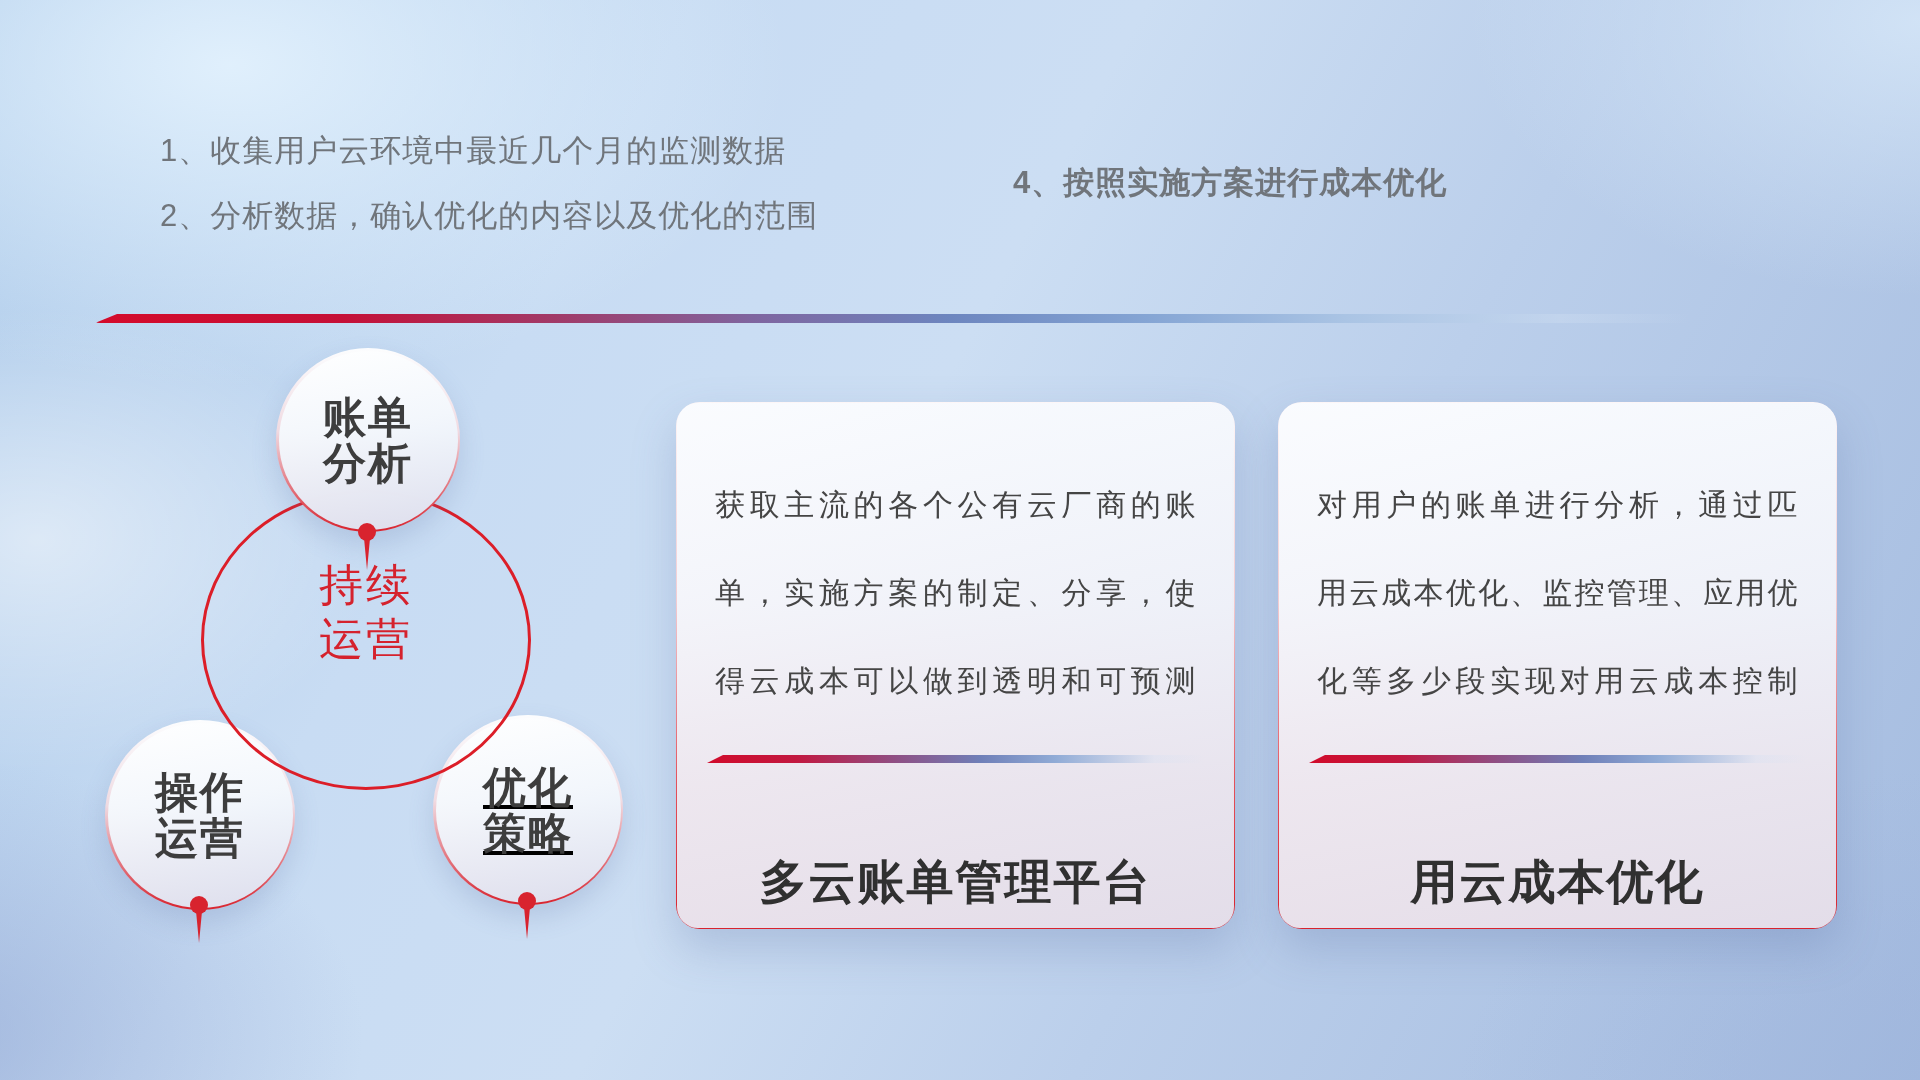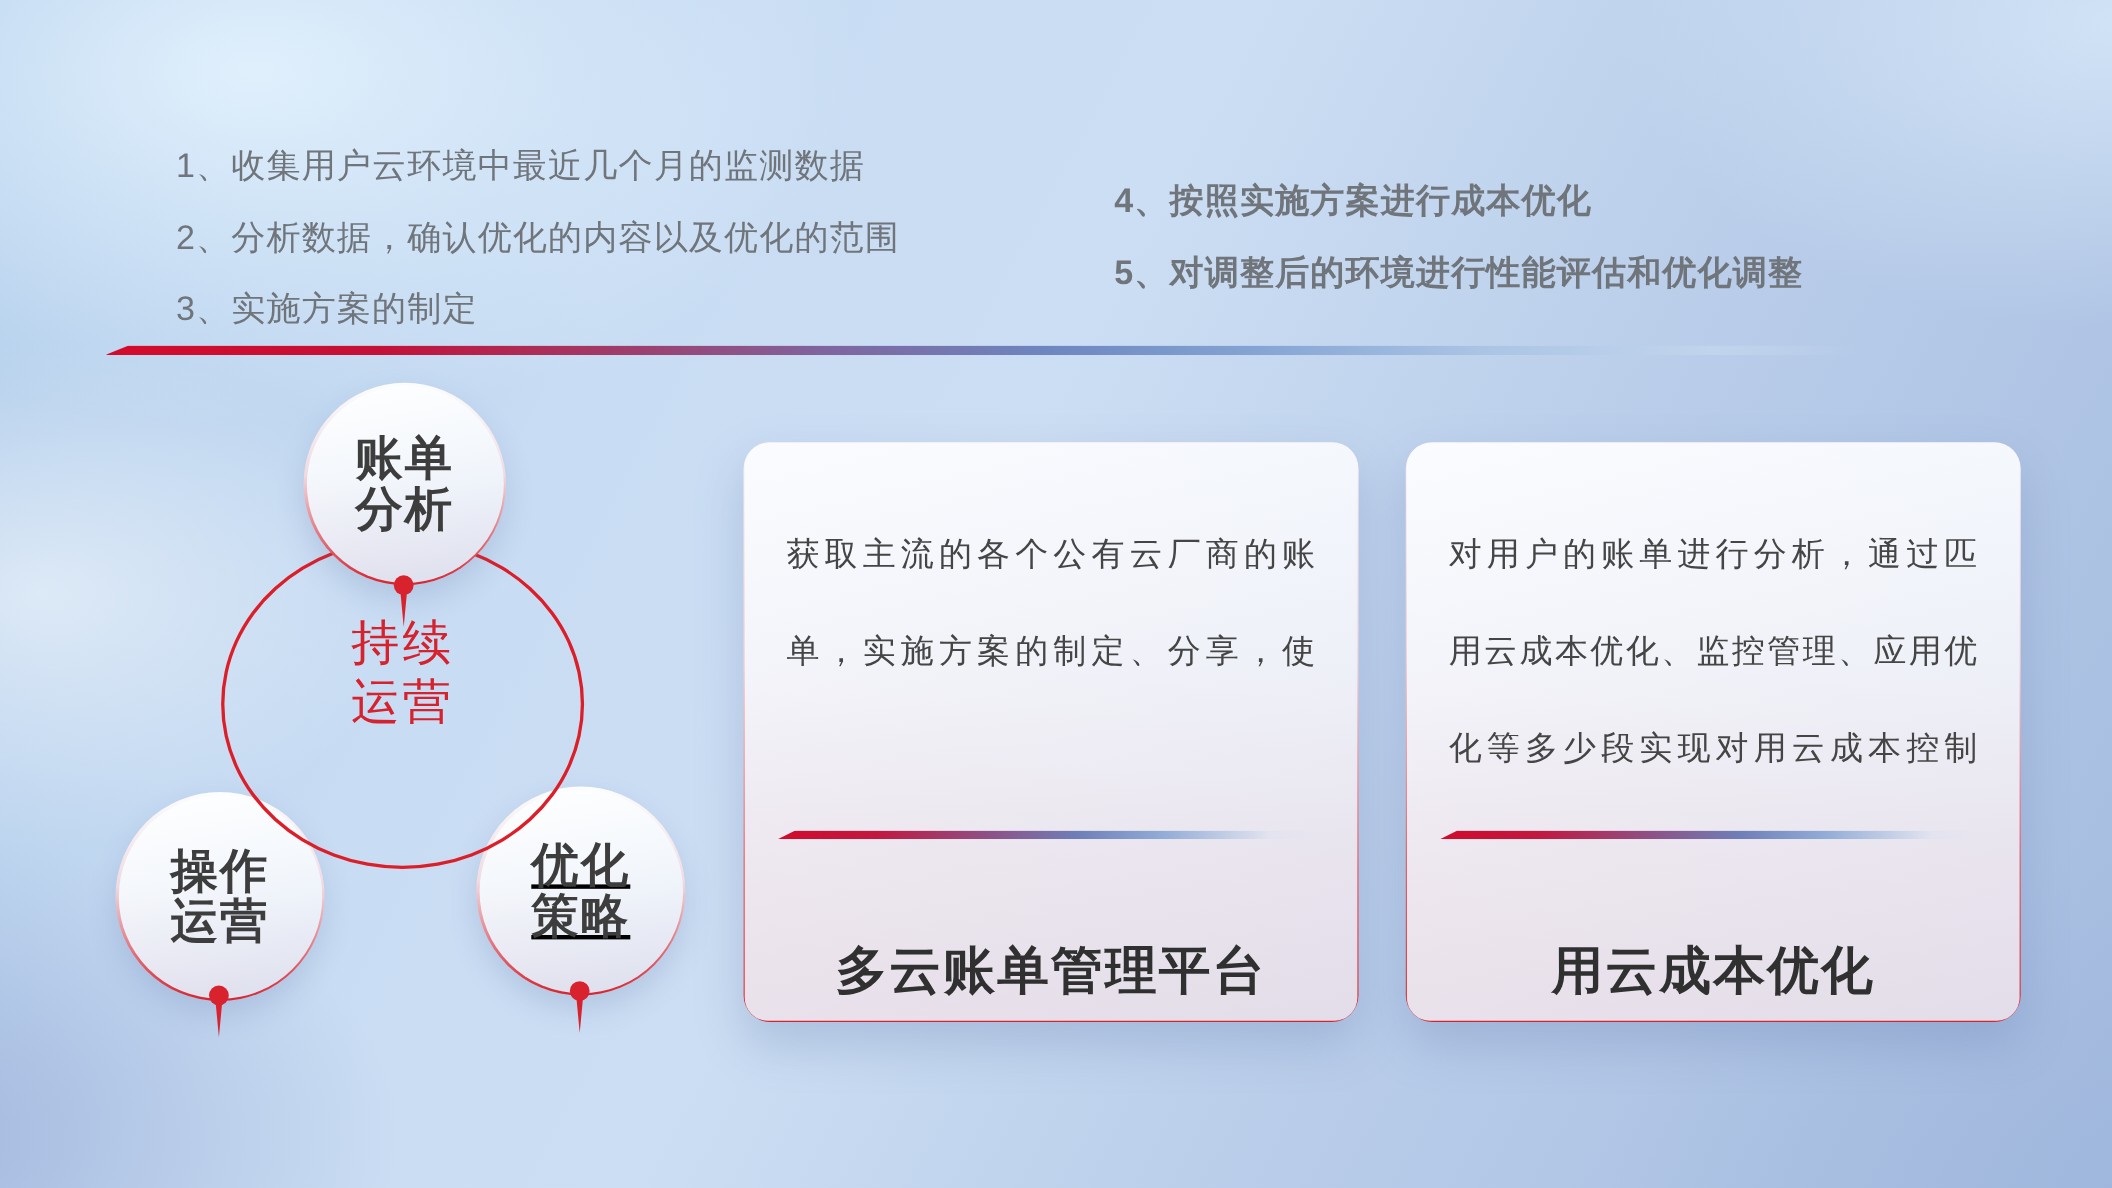--- a/index.html
+++ b/index.html
@@ -96,26 +96,24 @@
   }
 </style>
 </head>
 <body>
 
 <div class="slide">
 
   <div class="steps steps-left">
     <div class="step">1、收集用户云环境中最近几个月的监测数据</div>
     <div class="step">2、分析数据，确认优化的内容以及优化的范围</div>
-    <div class="step">3、实施方案的制定</div>
   </div>
 
   <div class="steps steps-right">
     <div class="step">4、按照实施方案进行成本优化</div>
-    <div class="step">5、对调整后的环境进行性能评估和优化调整</div>
   </div>
 
   <div class="main-divider"></div>
 
   <div class="diagram">
     <div class="ring"></div>
 
     <div class="bubble bubble-top">
       <div class="bubble-inner">账单
 分析</div>
@@ -135,20 +133,21 @@
     <div class="pin pin-top"></div>
     <div class="pin pin-left"></div>
     <div class="pin pin-right"></div>
   </div>
 
   <div class="card card-1">
     <div class="card-inner">
       <div class="card-body">
         <div class="body-line">获取主流的各个公有云厂商的账</div>
         <div class="body-line">单，实施方案的制定、分享，使</div>
+        <div class="body-line">得云成本可以做到透明和可预测</div>
       </div>
       <div class="card-divider"></div>
       <div class="card-title">多云账单管理平台</div>
     </div>
   </div>
 
   <div class="card card-2">
     <div class="card-inner">
       <div class="card-body">
         <div class="body-line">对用户的账单进行分析，通过匹</div>

